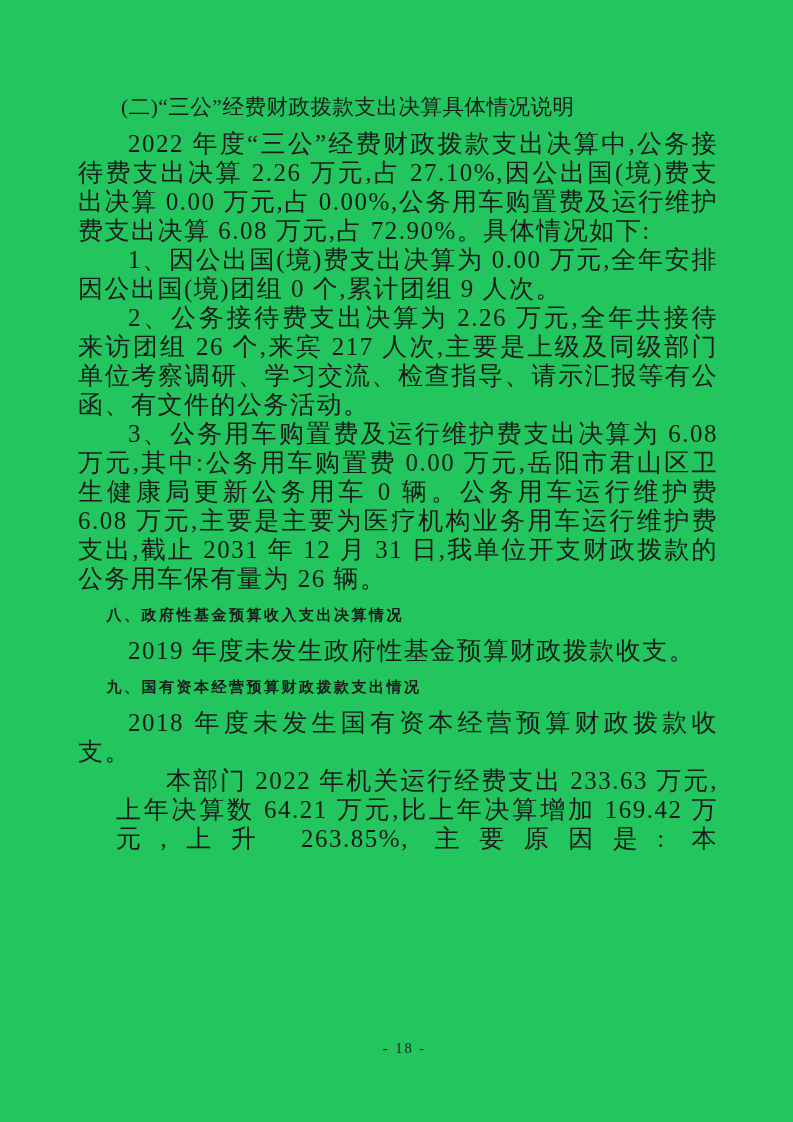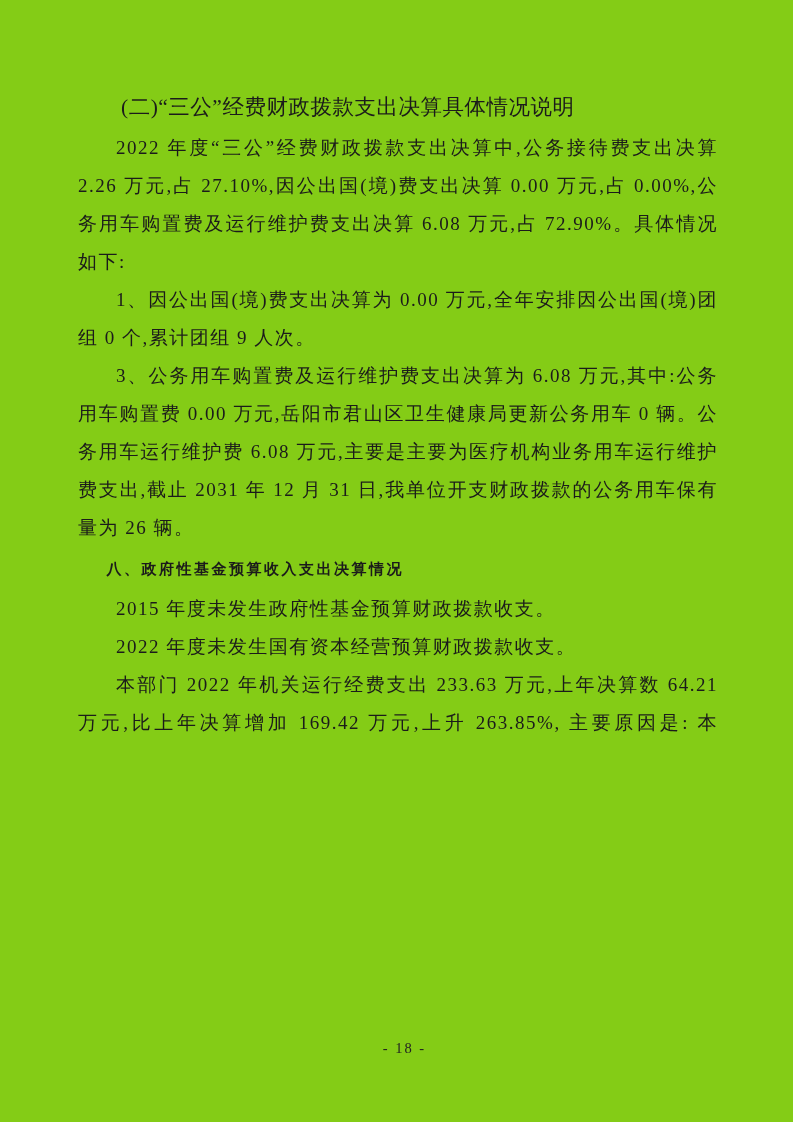--- a/index.html
+++ b/index.html
@@ -5,42 +5,43 @@
   html, body {
     margin: 0;
     padding: 0;
     background: #e8e8e8;
   }
   .page {
     position: relative;
     width: 793px;
     height: 1122px;
     margin: 0 auto;
-    background: #84cc16;
+    background: #22c55e;
     overflow: hidden;
     box-sizing: border-box;
   }
   .content {
     position: absolute;
     left: 78px;
     top: 86px;
     width: 640px;
     color: #1b1b1b;
   }
   .para {
     font-family: "Liberation Serif", serif;
-    font-size: 19px;
-    line-height: 38px;
+    font-size: 25px;
+    line-height: 29px;
     letter-spacing: 1.5px;
     text-align: justify;
     text-indent: 2em;
     margin: 0;
   }
   .para:last-child {
     text-align-last: justify;
+    margin-left: 38px;
   }
   .subheading {
     font-family: "Liberation Serif", serif;
     font-size: 21.5px;
     line-height: 43px;
     letter-spacing: 0.5px;
     text-indent: 2em;
     margin: 0;
     white-space: nowrap;
   }
@@ -68,20 +69,22 @@
   }
 </style>
 </head>
 <body>
 
 <div class="page">
   <div class="content">
     <p class="subheading">(二)“三公”经费财政拨款支出决算具体情况说明</p>
     <p class="para">2022 年度“三公”经费财政拨款支出决算中,公务接待费支出决算 2.26 万元,占 27.10%,因公出国(境)费支出决算 0.00 万元,占 0.00%,公务用车购置费及运行维护费支出决算 6.08 万元,占 72.90%。具体情况如下:</p>
     <p class="para">1、因公出国(境)费支出决算为 0.00 万元,全年安排因公出国(境)团组 0 个,累计团组 9 人次。</p>
+    <p class="para">2、公务接待费支出决算为 2.26 万元,全年共接待来访团组 26 个,来宾 217 人次,主要是上级及同级部门单位考察调研、学习交流、检查指导、请示汇报等有公函、有文件的公务活动。</p>
     <p class="para">3、公务用车购置费及运行维护费支出决算为 6.08 万元,其中:公务用车购置费 0.00 万元,岳阳市君山区卫生健康局更新公务用车 0 辆。公务用车运行维护费 6.08 万元,主要是主要为医疗机构业务用车运行维护费支出,截止 2031 年 12 月 31 日,我单位开支财政拨款的公务用车保有量为 26 辆。</p>
     <p class="heading">八、政府性基金预算收入支出决算情况</p>
-    <p class="para">2015 年度未发生政府性基金预算财政拨款收支。</p>
-    <p class="para">2022 年度未发生国有资本经营预算财政拨款收支。</p>
+    <p class="para">2019 年度未发生政府性基金预算财政拨款收支。</p>
+    <p class="heading">九、国有资本经营预算财政拨款支出情况</p>
+    <p class="para">2018 年度未发生国有资本经营预算财政拨款收支。</p>
     <p class="para">本部门 2022 年机关运行经费支出 233.63 万元,上年决算数 64.21 万元,比上年决算增加 169.42 万元,上升 263.85%, 主要原因是: 本</p>
   </div>
   <div class="footer">- 18 -</div>
 </div>
 
 </body></html>

